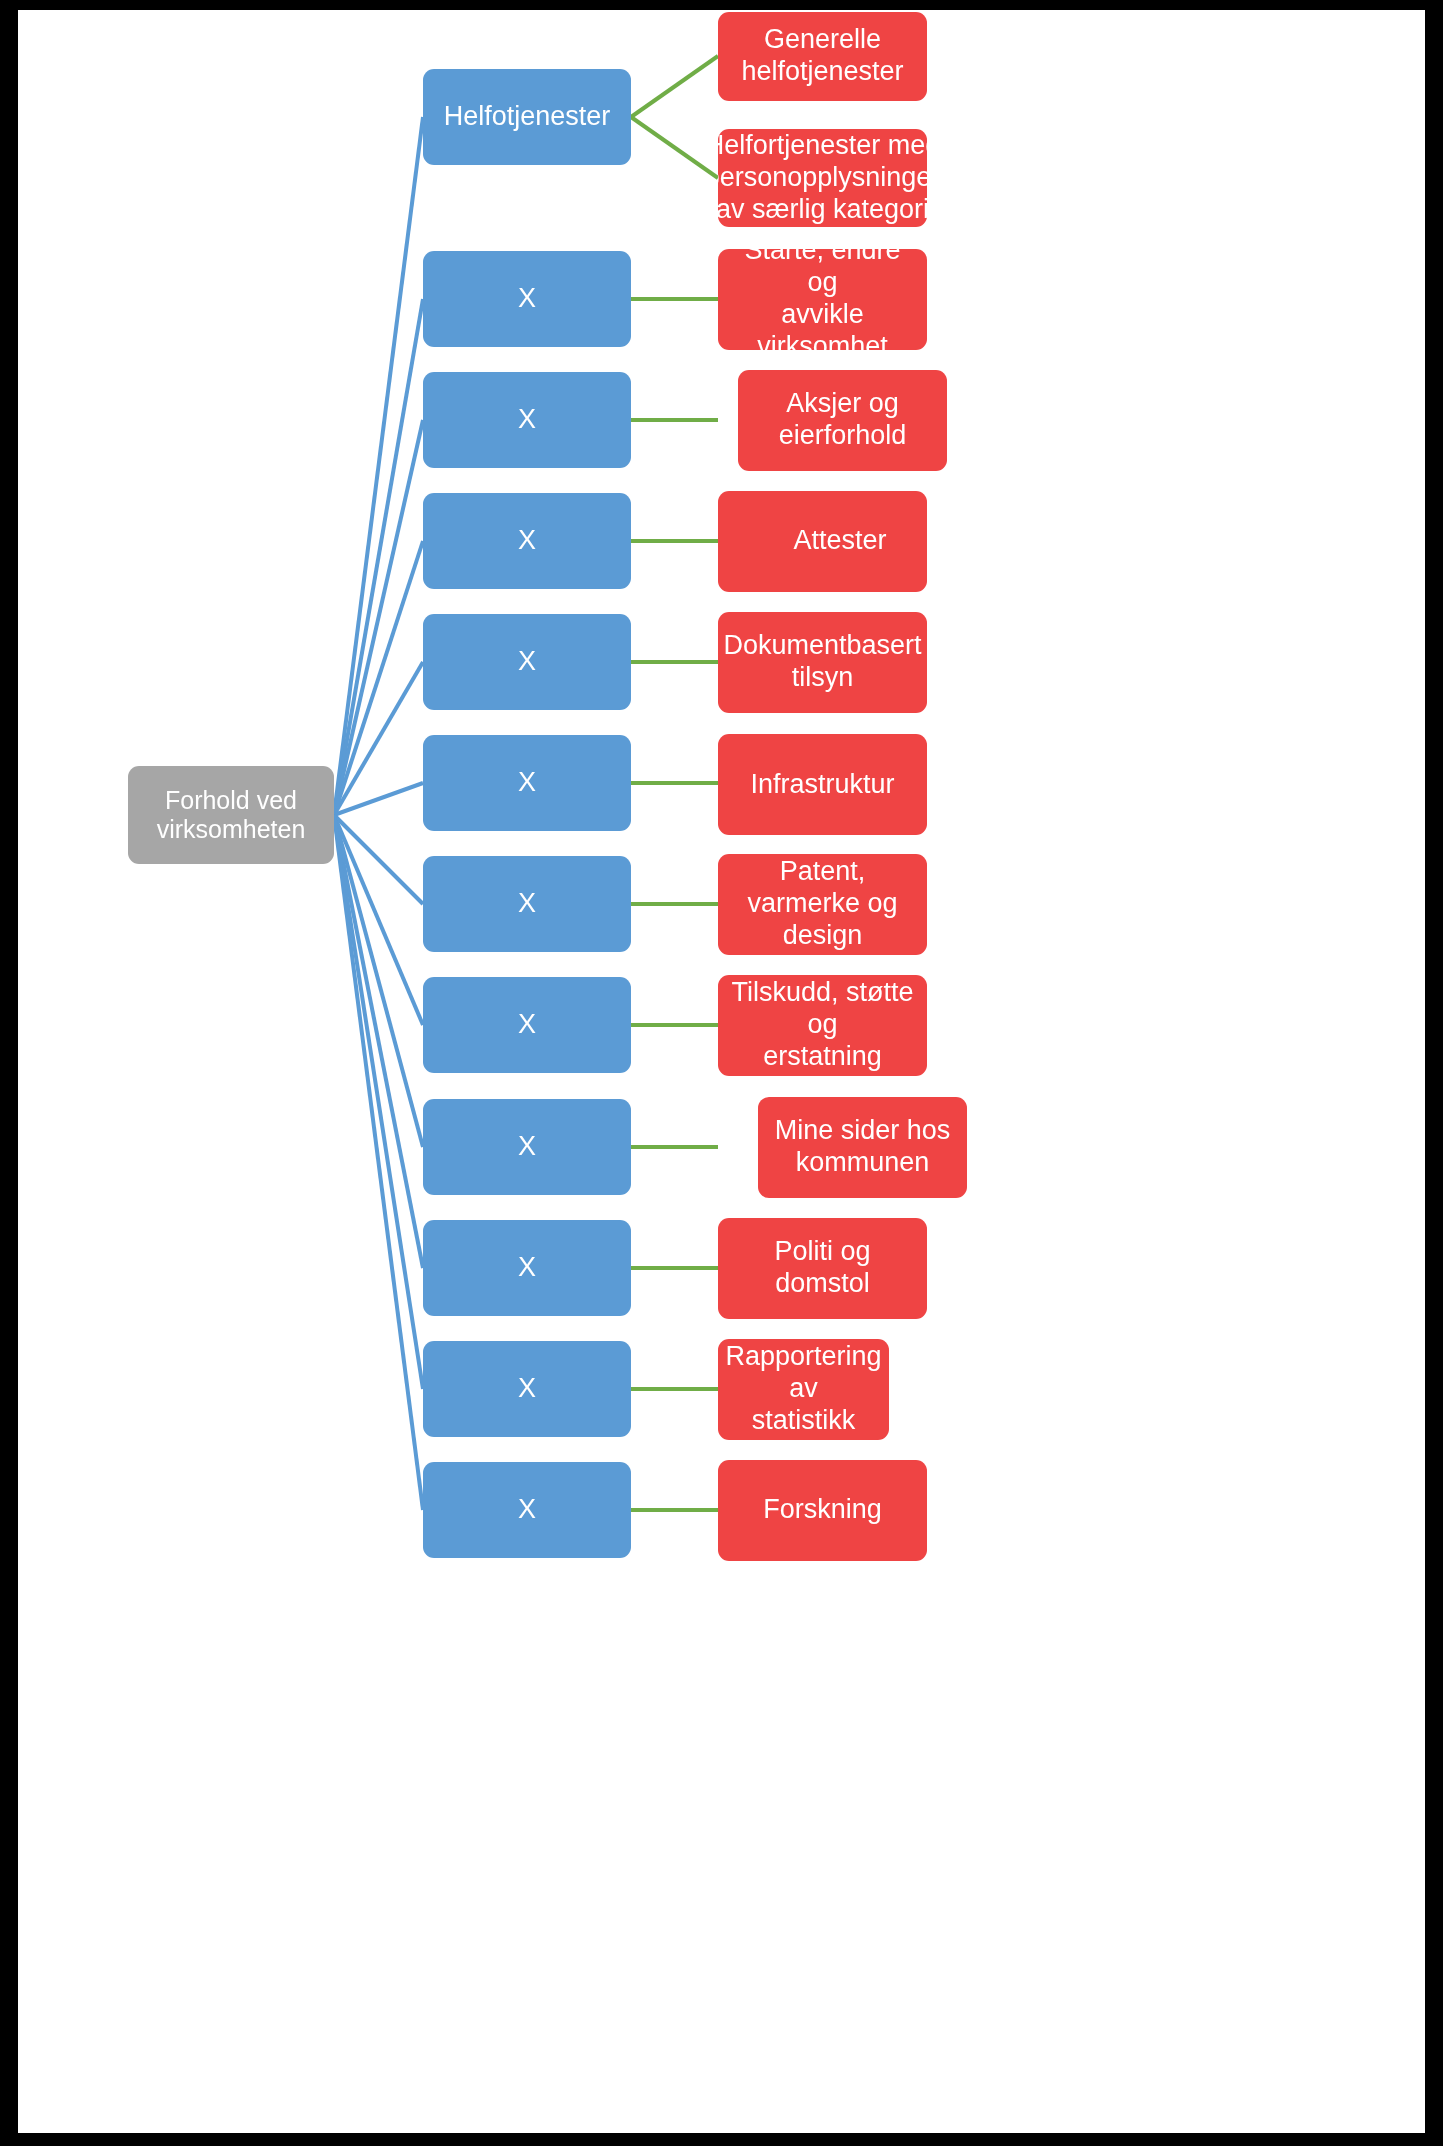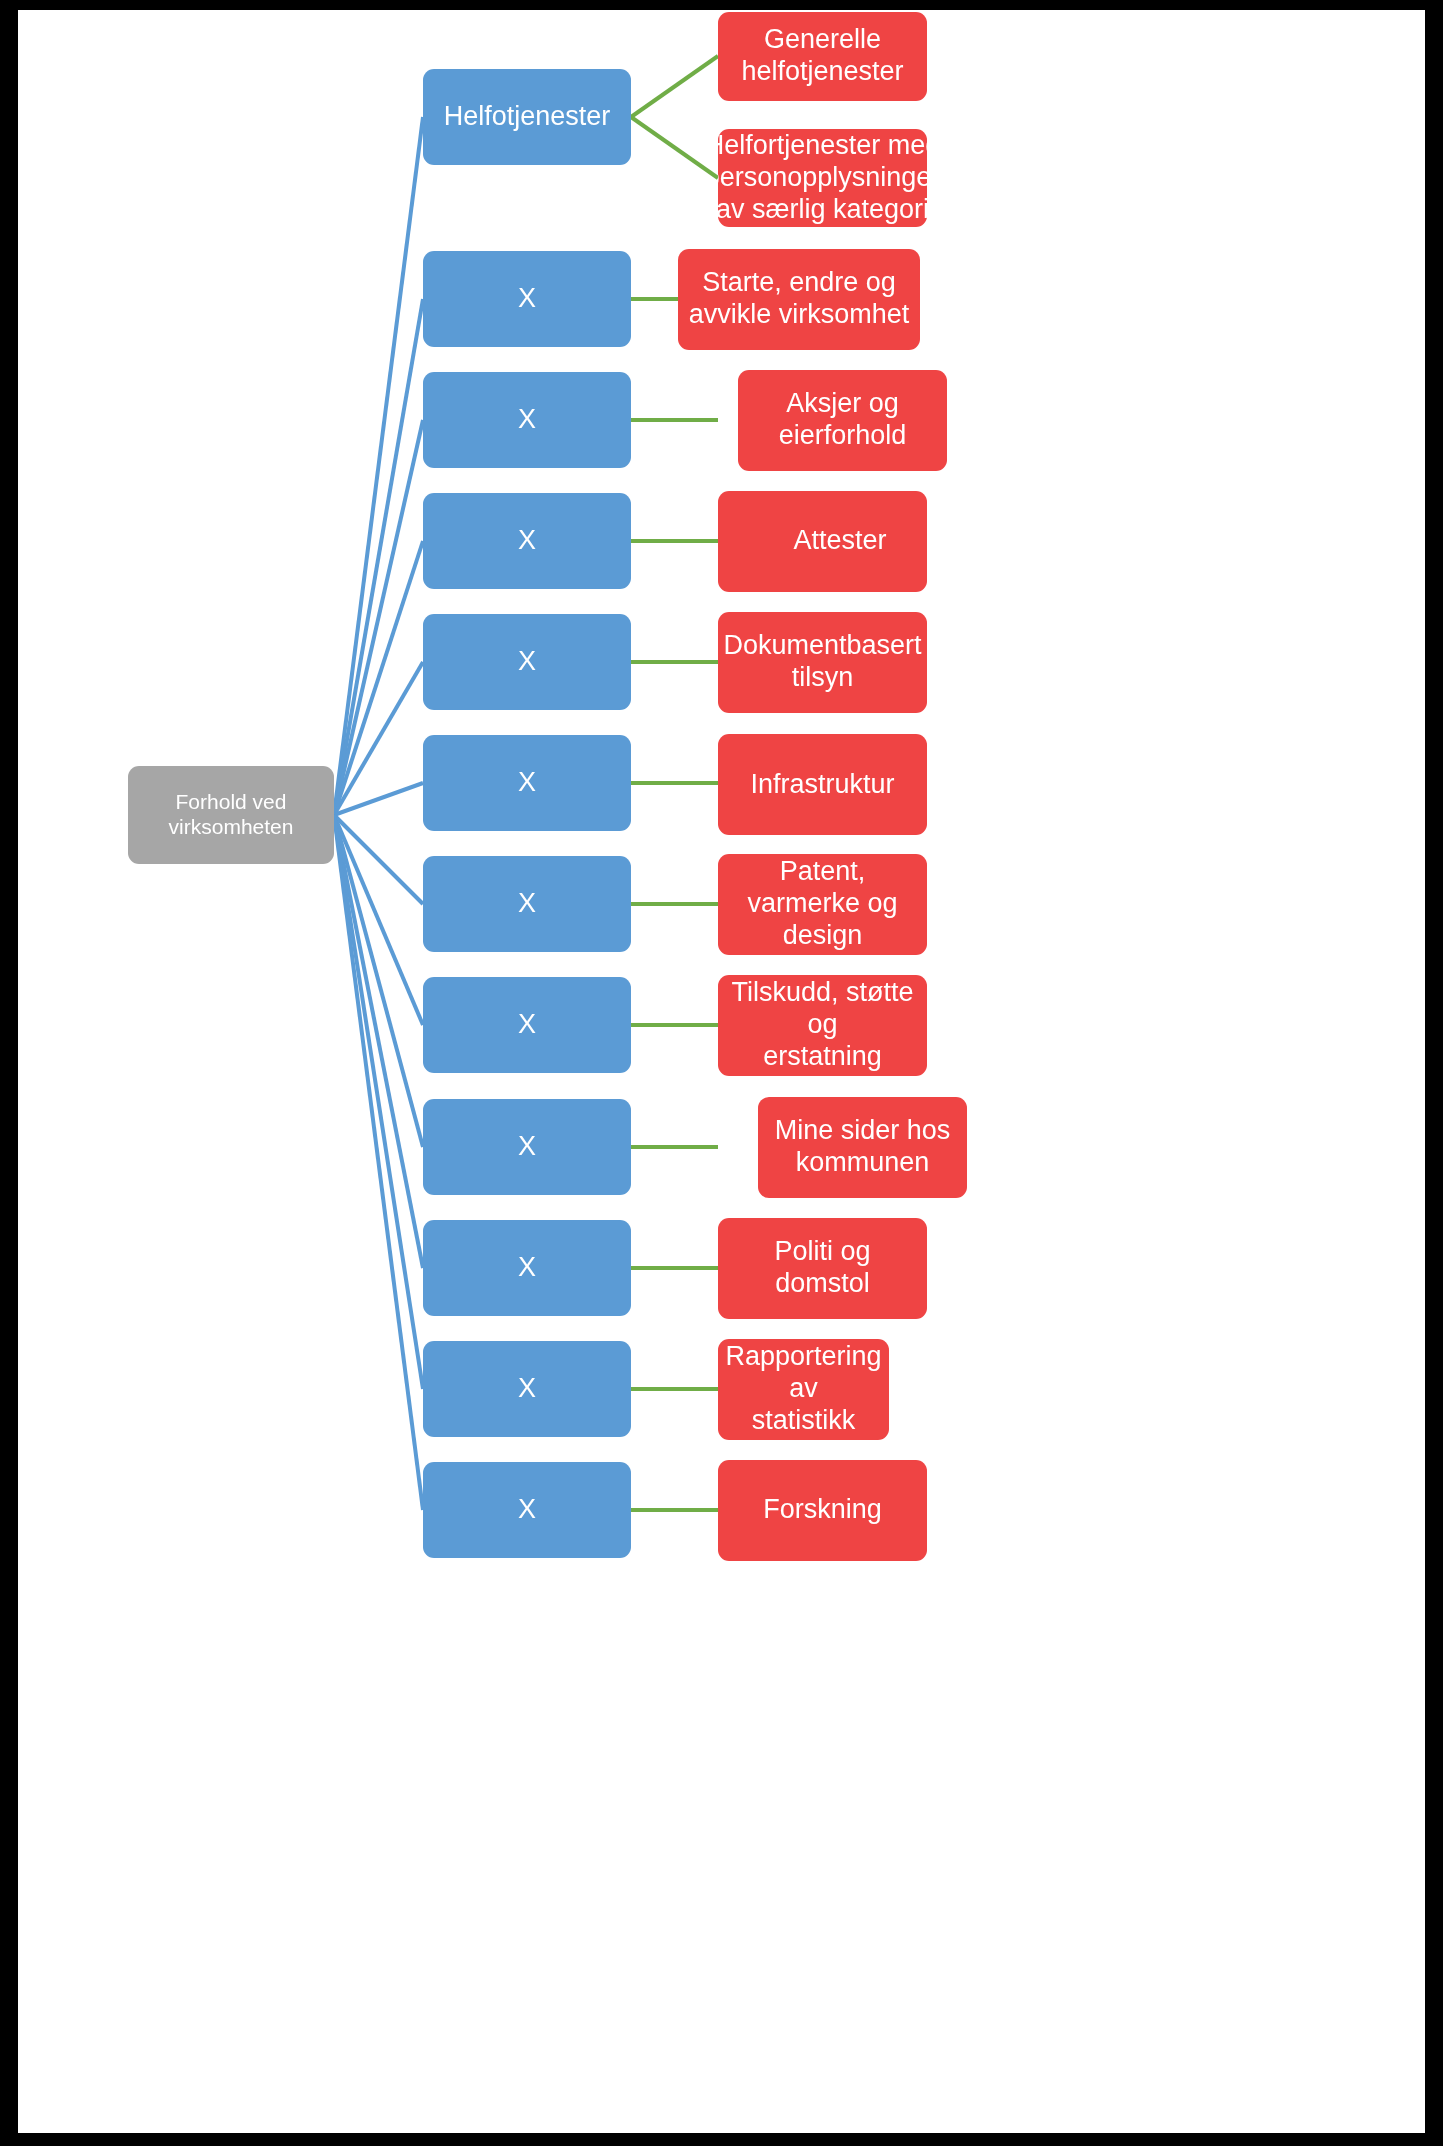--- a/index.html
+++ b/index.html
@@ -51,21 +51,21 @@
     text-align: center;
     color: #ffffff;
     border-radius: 11px;
     line-height: 1.18;
     padding: 4px 8px;
     overflow: hidden;
   }
 
   .node-root {
     background: #A6A6A6;
-    font-size: 21px;
+    font-size: 25px;
   }
 
   .node-mid {
     background: #5B9BD5;
     font-size: 27px;
   }
 
   .node-leaf {
     background: #ef4444;
     font-size: 27px;
@@ -160,21 +160,21 @@
     <div id="leaf-layer">
         <div class="node node-leaf" style="left: 700px; top: 1.5px; width: 209px; height: 89px;">
           <span class="node-label">Generelle
 helfotjenester</span>
         </div>
         <div class="node node-leaf" style="left: 700px; top: 119px; width: 209px; height: 98px;">
           <span class="node-label">Helfortjenester med
 personopplysninger
 av særlig kategori</span>
         </div>
-        <div class="node node-leaf" style="left: 660px; top: 238.5px; width: 242px; height: 101px;">
+        <div class="node node-leaf" style="left: 700px; top: 238.5px; width: 209px; height: 101px;">
           <span class="node-label">Starte, endre og
 avvikle virksomhet</span>
         </div>
         <div class="node node-leaf" style="left: 700px; top: 359.5px; width: 209px; height: 101px; margin-left: 20px;">
           <span class="node-label">Aksjer og eierforhold</span>
         </div>
         <div class="node node-leaf" style="left: 700px; top: 480.5px; width: 209px; height: 101px; padding-left: 43px;">
           <span class="node-label">Attester</span>
         </div>
         <div class="node node-leaf" style="left: 700px; top: 601.5px; width: 209px; height: 101px;">

